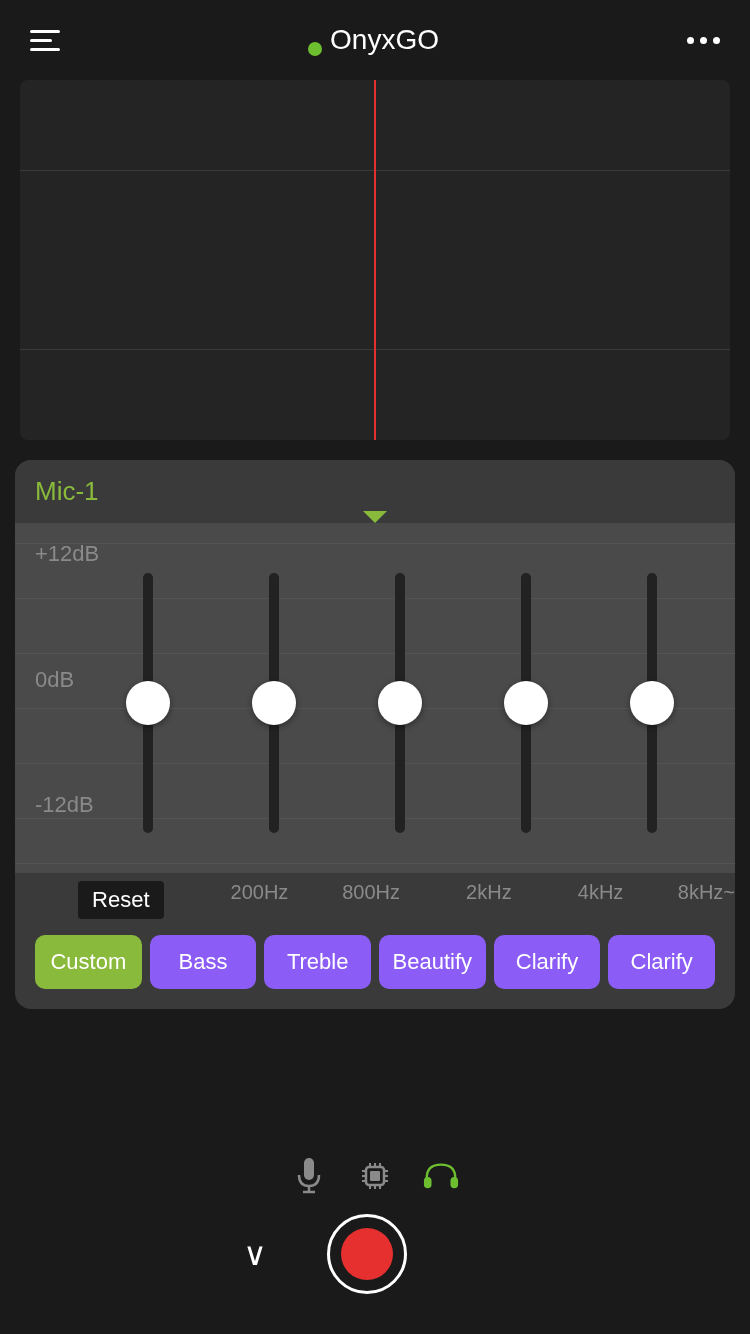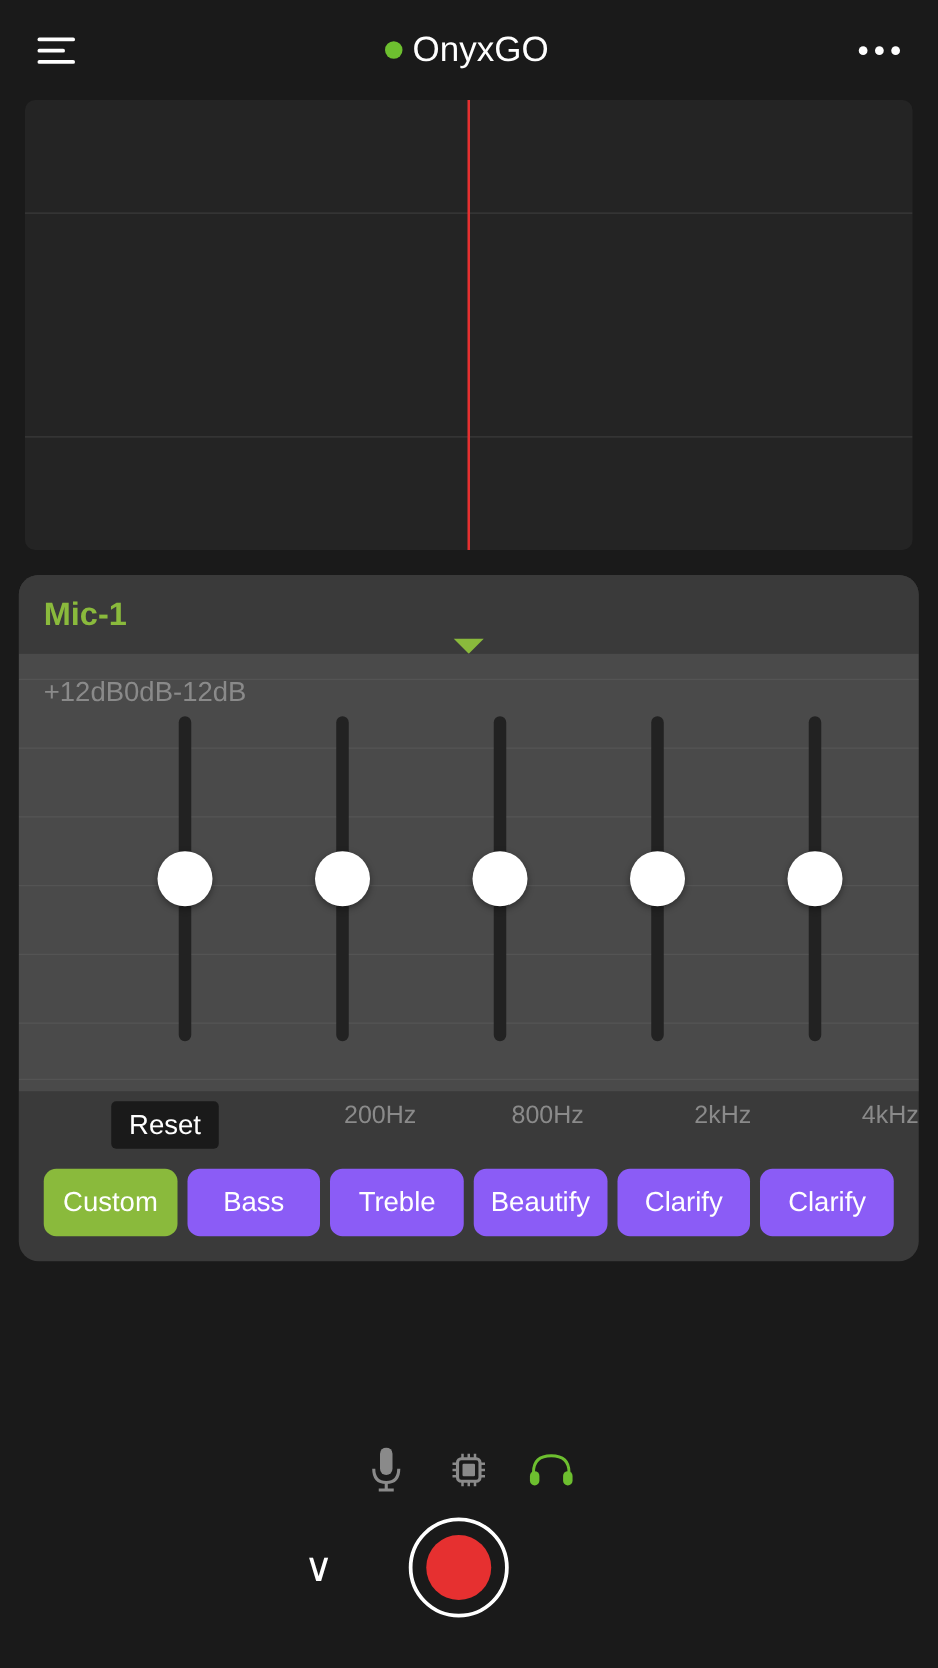--- a/index.html
+++ b/index.html
@@ -37,21 +37,21 @@
       background: #fff;
       border-radius: 2px;
     }
 
     .header-menu-icon span:first-child { width: 30px; }
     .header-menu-icon span:nth-child(2) { width: 22px; }
     .header-menu-icon span:last-child { width: 30px; }
 
     .header-title {
       display: flex;
-      align-items: center;
+      align-items: flex-end;
       gap: 8px;
       color: #fff;
       font-size: 28px;
       font-weight: 500;
     }
 
     .status-dot {
       width: 14px;
       height: 14px;
       border-radius: 50%;
@@ -122,21 +122,21 @@
 
     .eq-tab-bar {
       background: #3a3a3a;
       padding: 0 20px;
     }
 
     .eq-tab-active {
       display: inline-block;
       color: #8aba3c;
       font-size: 26px;
-      font-weight: 700;
+      font-weight: 400;
       padding: 16px 0 0;
     }
 
     .eq-tab-arrow {
       width: 0;
       height: 0;
       border-left: 12px solid transparent;
       border-right: 12px solid transparent;
       border-top: 12px solid #8aba3c;
       margin: 4px auto 0;
@@ -150,21 +150,21 @@
       padding: 20px 20px 10px;
       position: relative;
     }
 
     .eq-labels-left {
       position: absolute;
       left: 20px;
       top: 0;
       bottom: 0;
       display: flex;
-      flex-direction: row;
+      flex-direction: column;
       justify-content: space-between;
       padding: 18px 0 55px;
       pointer-events: none;
     }
 
     .eq-label {
       font-size: 22px;
       color: #8a8a8a;
     }
 
@@ -442,20 +442,23 @@
     </div>
     <div class="freq-label-col">
       <span class="freq-text">800Hz</span>
     </div>
     <div class="freq-label-col">
       <span class="freq-text">2kHz</span>
     </div>
     <div class="freq-label-col">
       <span class="freq-text">4kHz</span>
     </div>
+    <div class="freq-label-col">
+      <span class="freq-text">8kHz~</span>
+    </div>
   </div>
 
   <div class="preset-row">
     <button class="preset-btn active">Custom</button>
     <button class="preset-btn">Bass</button>
     <button class="preset-btn">Treble</button>
     <button class="preset-btn">Beautify</button>
     <button class="preset-btn">Clarify</button>
     <button class="preset-btn">Clarify</button>
   </div>

